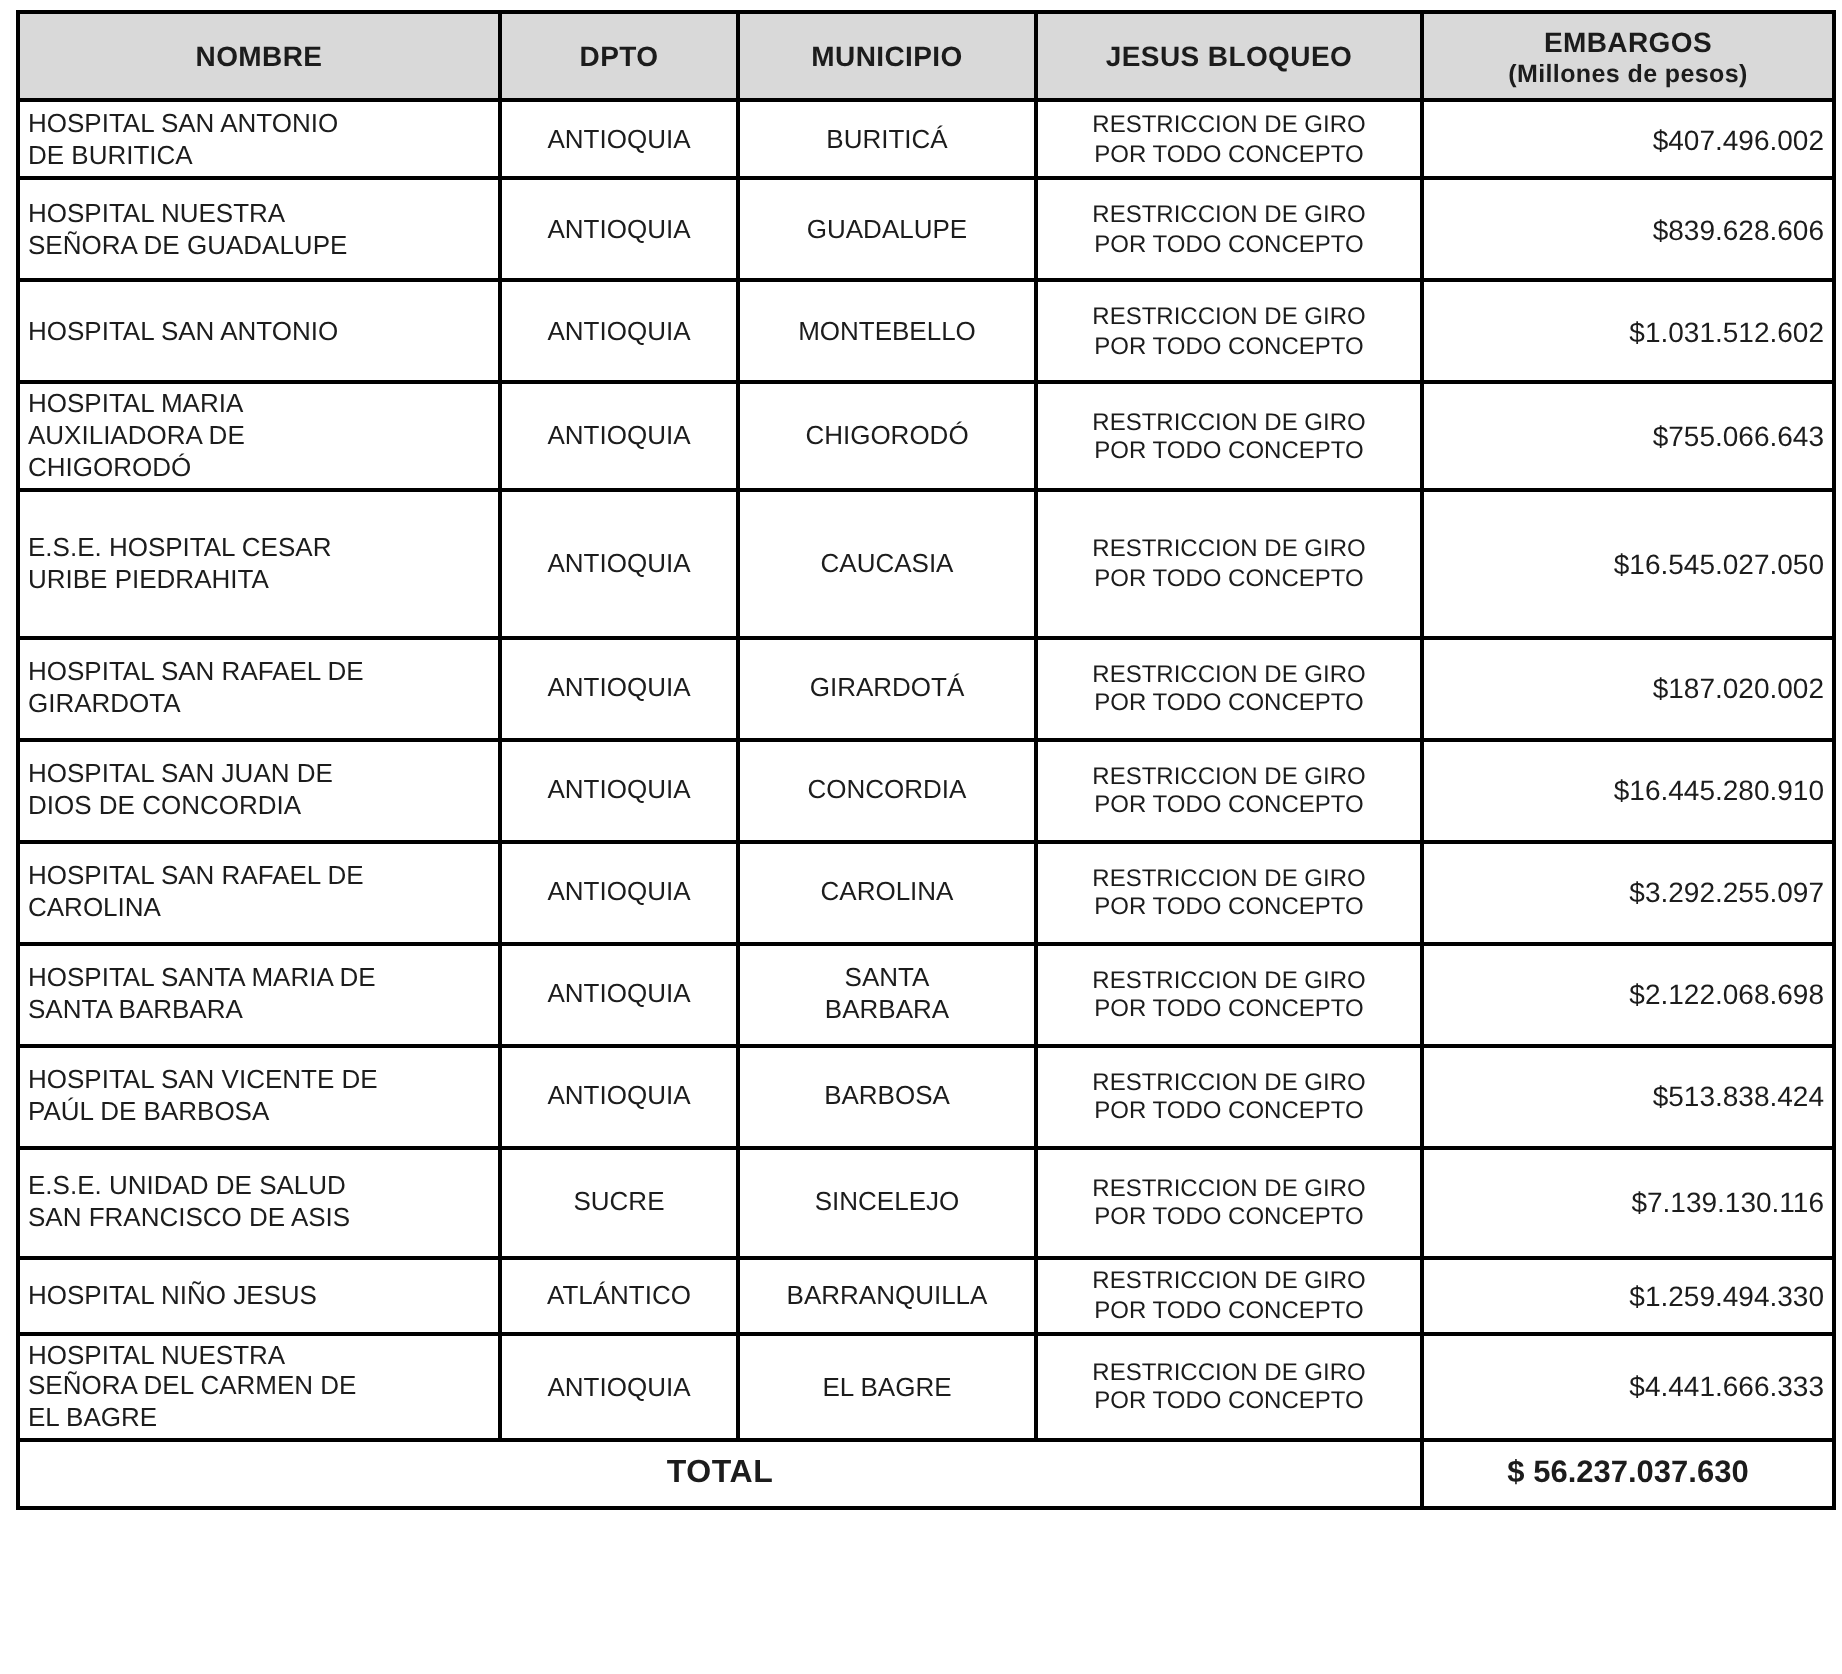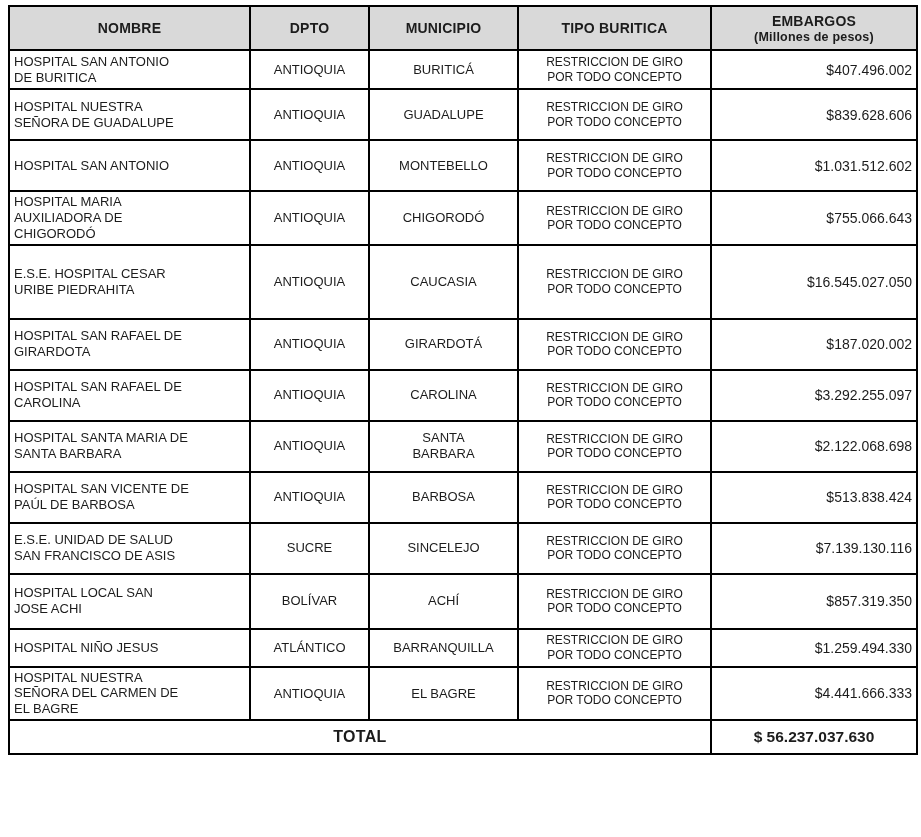--- a/index.html
+++ b/index.html
@@ -121,21 +121,21 @@
       <col class="c-dpto">
       <col class="c-municipio">
       <col class="c-tipo">
       <col class="c-embargos">
     </colgroup>
     <thead>
       <tr>
         <th>NOMBRE</th>
         <th>DPTO</th>
         <th>MUNICIPIO</th>
-        <th>TIPO BURITICA</th>
+        <th>JESUS BLOQUEO</th>
         <th>
           <div class="emb-title">EMBARGOS</div>
           <div class="emb-sub">(Millones de pesos)</div>
         </th>
       </tr>
     </thead>
     <tbody id="rows-body">
 
   <tr>
     <td class="cell-nombre">HOSPITAL SAN ANTONIO
@@ -190,20 +190,29 @@
   <tr>
     <td class="cell-nombre">HOSPITAL SAN RAFAEL DE
 GIRARDOTA</td>
     <td class="cell-dpto">ANTIOQUIA</td>
     <td class="cell-municipio">GIRARDOTÁ</td>
     <td class="cell-tipo">RESTRICCION DE GIRO
 POR TODO CONCEPTO</td>
     <td class="cell-embargos">$187.020.002</td>
   </tr>
 
+  <tr>
+    <td class="cell-nombre">HOSPITAL SAN JUAN DE
+DIOS DE CONCORDIA</td>
+    <td class="cell-dpto">ANTIOQUIA</td>
+    <td class="cell-municipio">CONCORDIA</td>
+    <td class="cell-tipo">RESTRICCION DE GIRO
+POR TODO CONCEPTO</td>
+    <td class="cell-embargos">$16.445.280.910</td>
+  </tr>
 
   <tr>
     <td class="cell-nombre">HOSPITAL SAN RAFAEL DE
 CAROLINA</td>
     <td class="cell-dpto">ANTIOQUIA</td>
     <td class="cell-municipio">CAROLINA</td>
     <td class="cell-tipo">RESTRICCION DE GIRO
 POR TODO CONCEPTO</td>
     <td class="cell-embargos">$3.292.255.097</td>
   </tr>
@@ -232,29 +241,20 @@
   <tr>
     <td class="cell-nombre">E.S.E. UNIDAD DE SALUD
 SAN FRANCISCO DE ASIS</td>
     <td class="cell-dpto">SUCRE</td>
     <td class="cell-municipio">SINCELEJO</td>
     <td class="cell-tipo">RESTRICCION DE GIRO
 POR TODO CONCEPTO</td>
     <td class="cell-embargos">$7.139.130.116</td>
   </tr>
 
-  <tr>
-    <td class="cell-nombre">HOSPITAL LOCAL SAN
-JOSE ACHI</td>
-    <td class="cell-dpto">BOLÍVAR</td>
-    <td class="cell-municipio">ACHÍ</td>
-    <td class="cell-tipo">RESTRICCION DE GIRO
-POR TODO CONCEPTO</td>
-    <td class="cell-embargos">$857.319.350</td>
-  </tr>
 
   <tr>
     <td class="cell-nombre">HOSPITAL NIÑO JESUS</td>
     <td class="cell-dpto">ATLÁNTICO</td>
     <td class="cell-municipio">BARRANQUILLA</td>
     <td class="cell-tipo">RESTRICCION DE GIRO
 POR TODO CONCEPTO</td>
     <td class="cell-embargos">$1.259.494.330</td>
   </tr>
 

